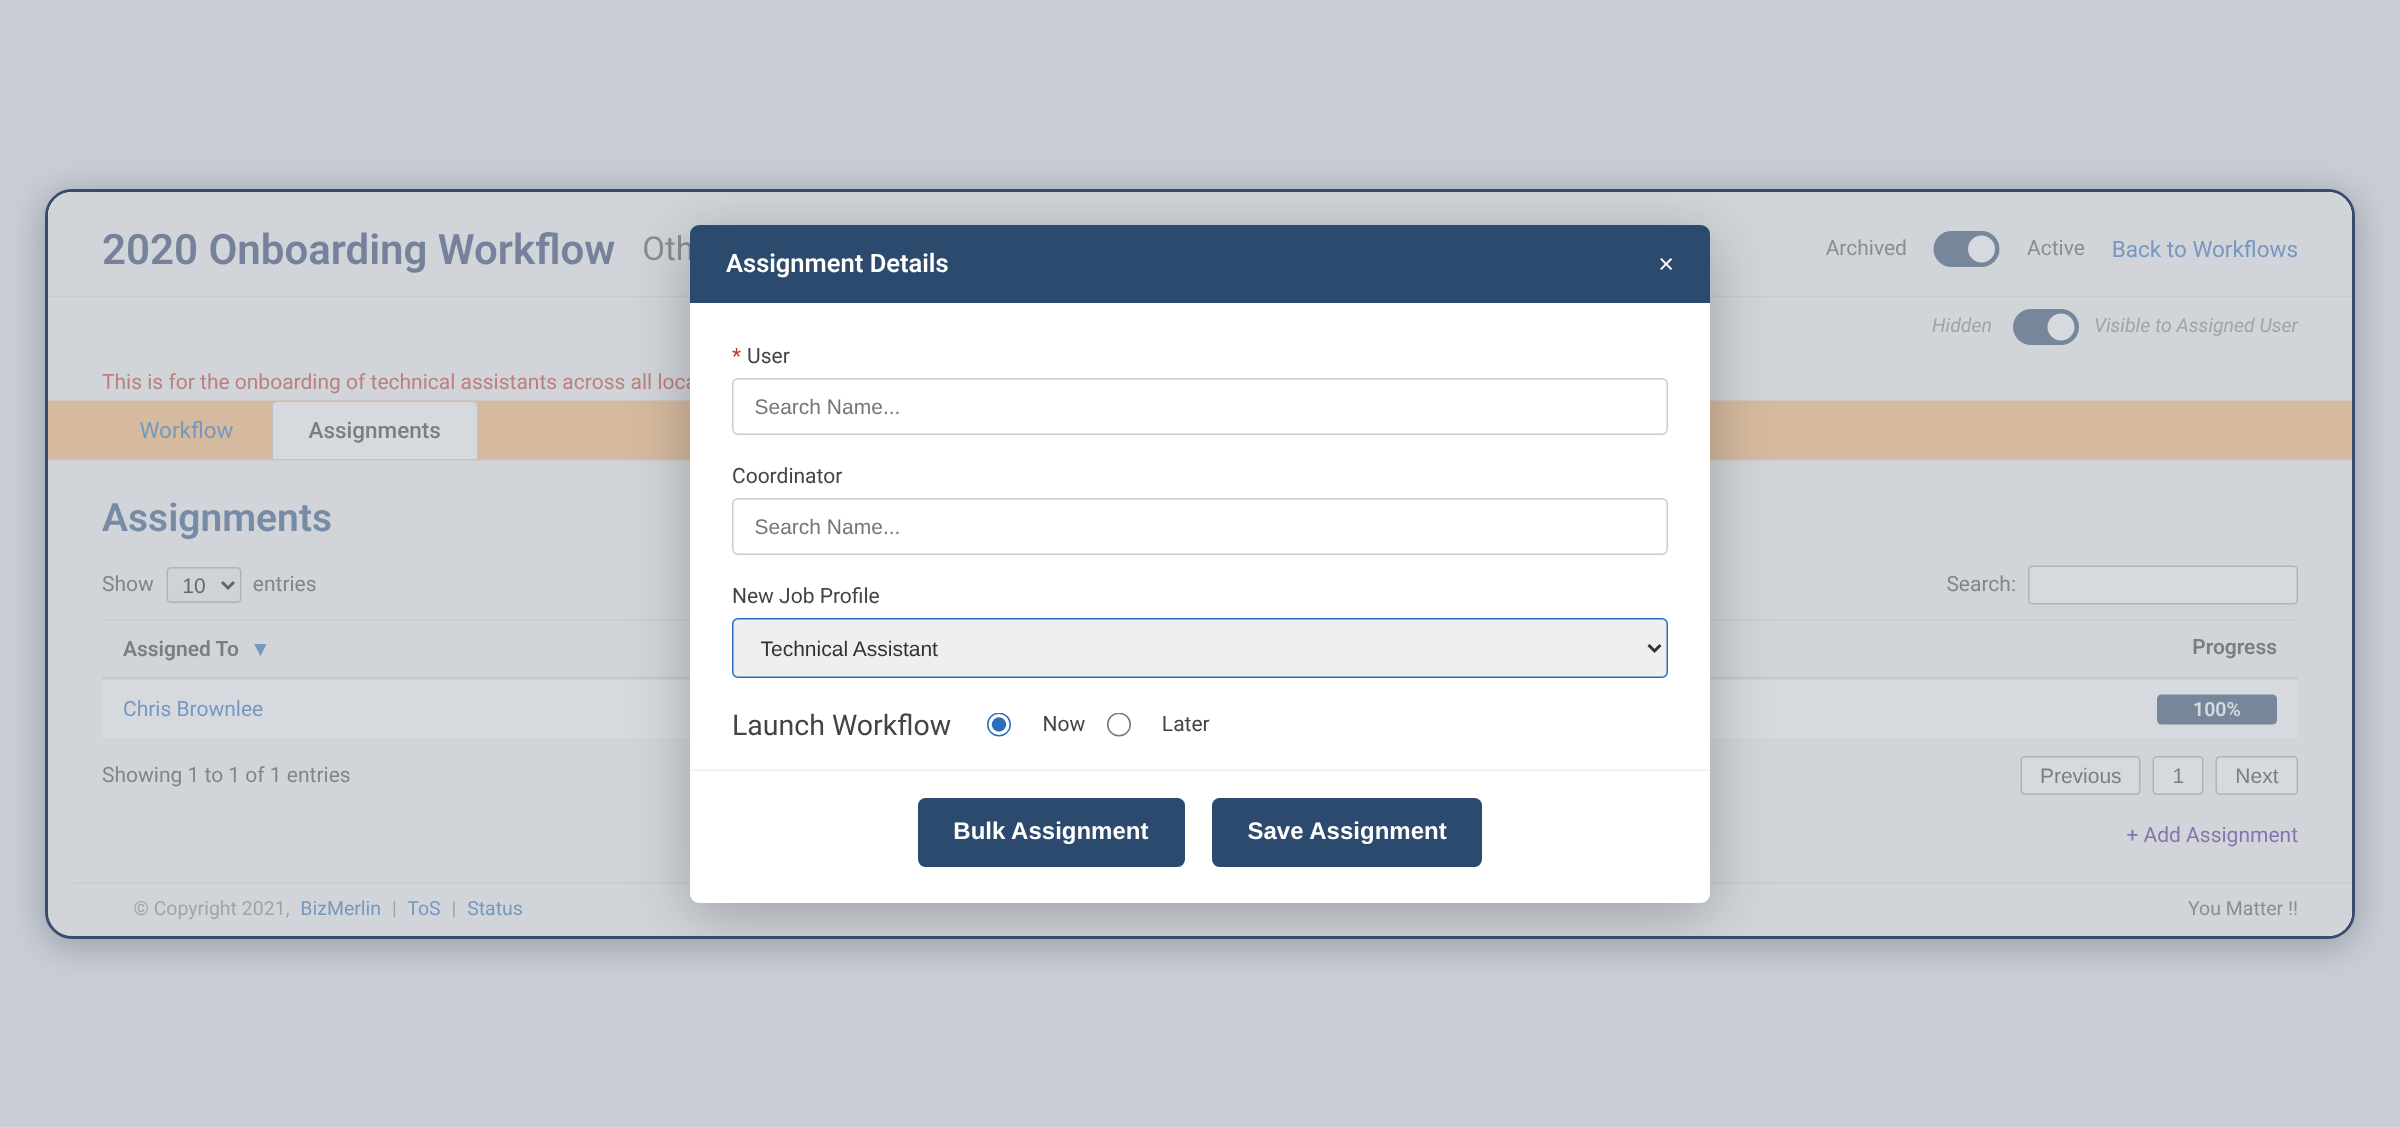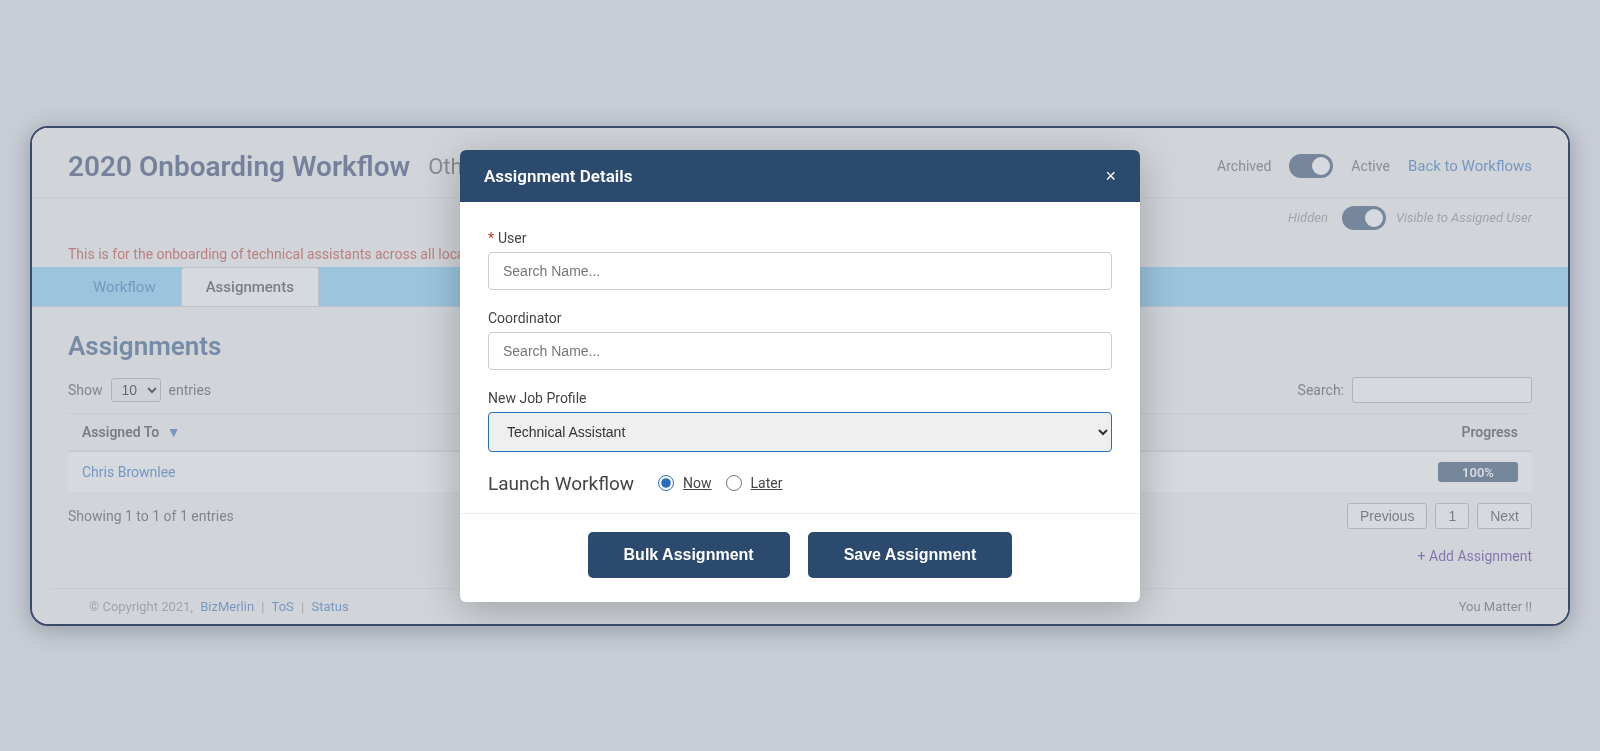--- a/index.html
+++ b/index.html
@@ -117,21 +117,21 @@
     .desc-text {
       color: #c0392b;
       font-size: 14px;
     }
 
     
     .tabs-row {
       display: flex;
       padding: 0 36px;
       border-bottom: 1px solid #ccc;
-      background: #7dd3fc;
+      background: #fdba74;
       gap: 0;
     }
     .tab {
       padding: 10px 24px;
       font-size: 15px;
       cursor: pointer;
       border: 1px solid transparent;
       border-bottom: none;
       border-radius: 4px 4px 0 0;
       color: #2a6ebb;
@@ -379,45 +379,44 @@
       margin-right: 8px;
     }
     .radio-group {
       display: flex;
       align-items: center;
       gap: 14px;
     }
     .radio-item {
       display: flex;
       align-items: center;
-      gap: 9px;
-      font-size: 14px;
-      cursor: pointer;
-      text-decoration: underline;
+      gap: 21px;
+      font-size: 14px;
+      cursor: pointer;
     }
     .radio-item input[type="radio"] {
       accent-color: #2a6ebb;
       width: 16px;
       height: 16px;
     }
 
     
     .modal-footer {
       padding: 18px 28px 24px 28px;
       display: flex;
       justify-content: center;
       gap: 18px;
       border-top: 1px solid #eee;
     }
     .btn-dark {
       background: #2c4a6e;
       color: #fff;
       border: none;
       border-radius: 5px;
-      padding: 14px 36px;
+      padding: 14px 24px;
       font-size: 16px;
       font-weight: 600;
       cursor: pointer;
       min-width: 160px;
     }
   </style>
 </head>
 <body>
 
 <div class="page-container">

